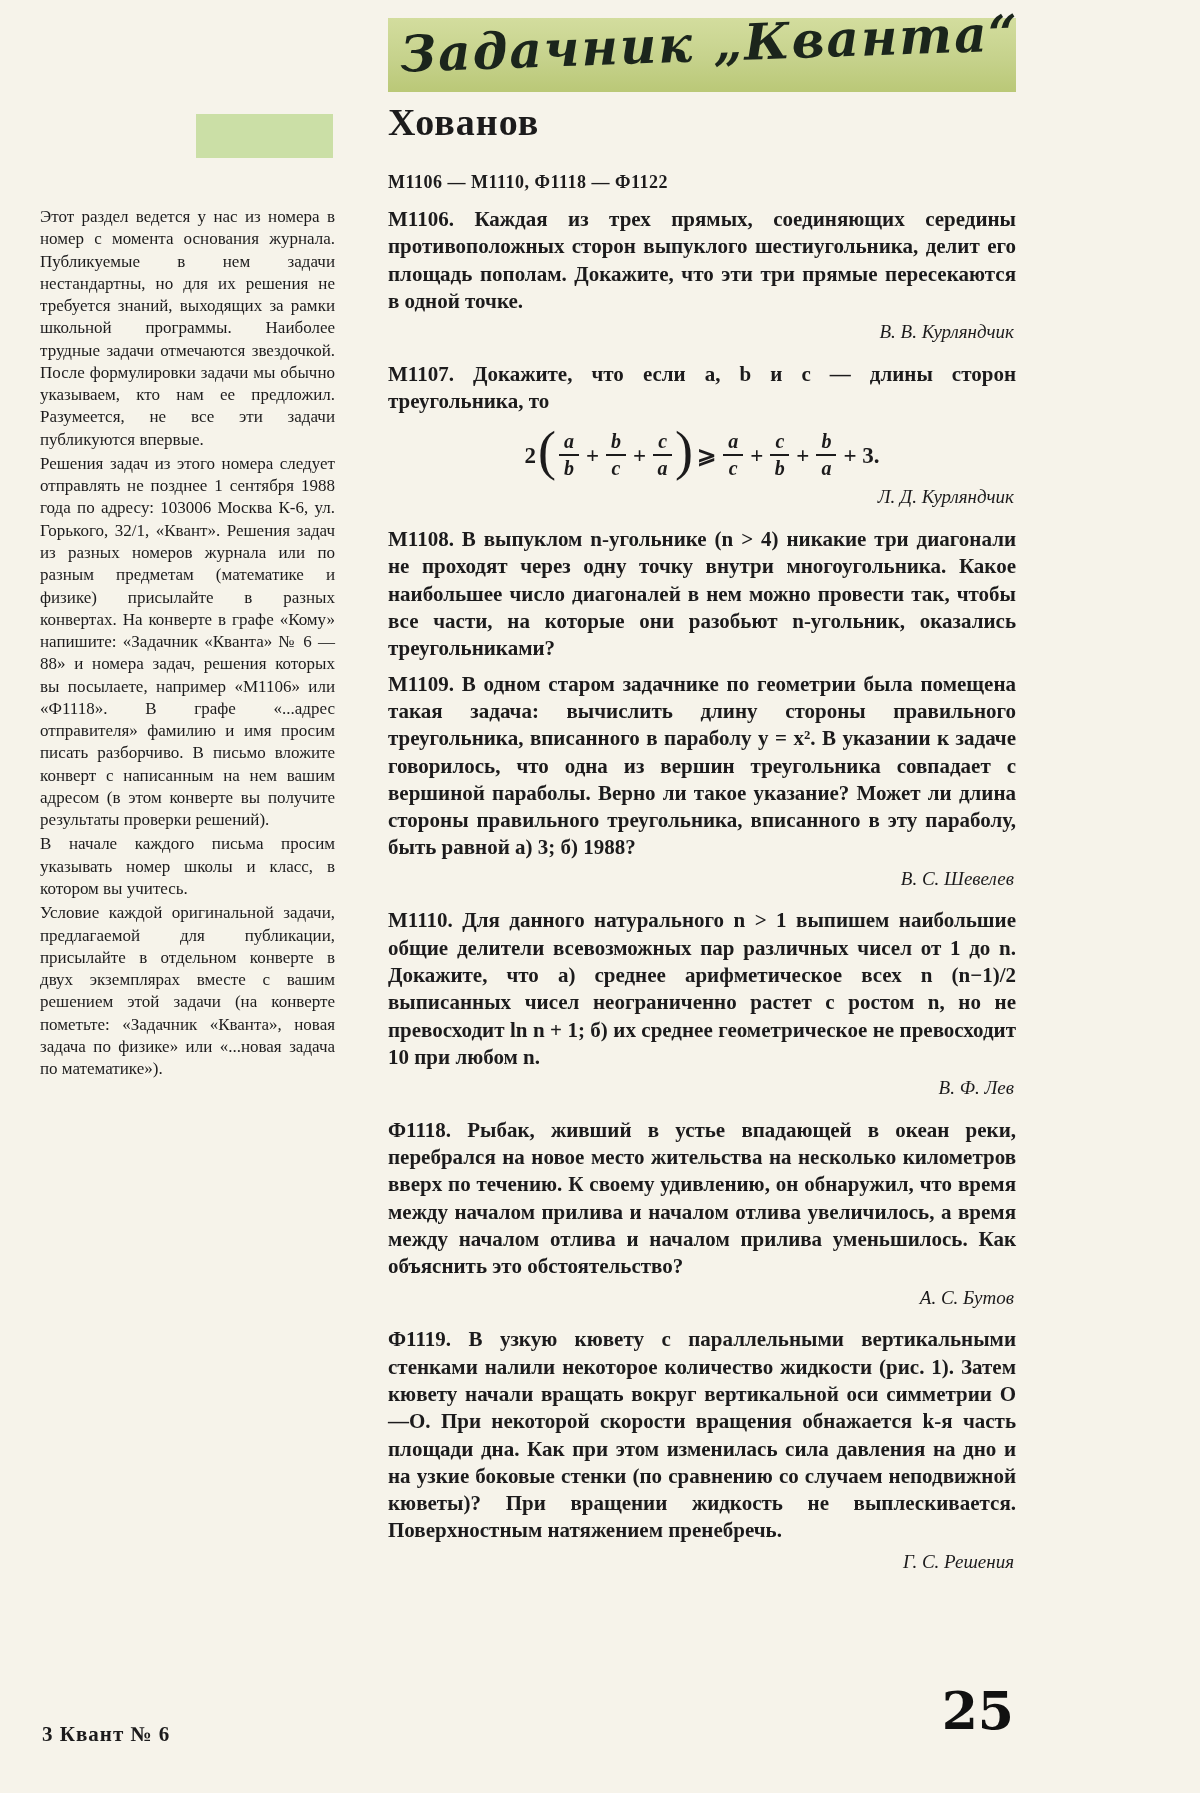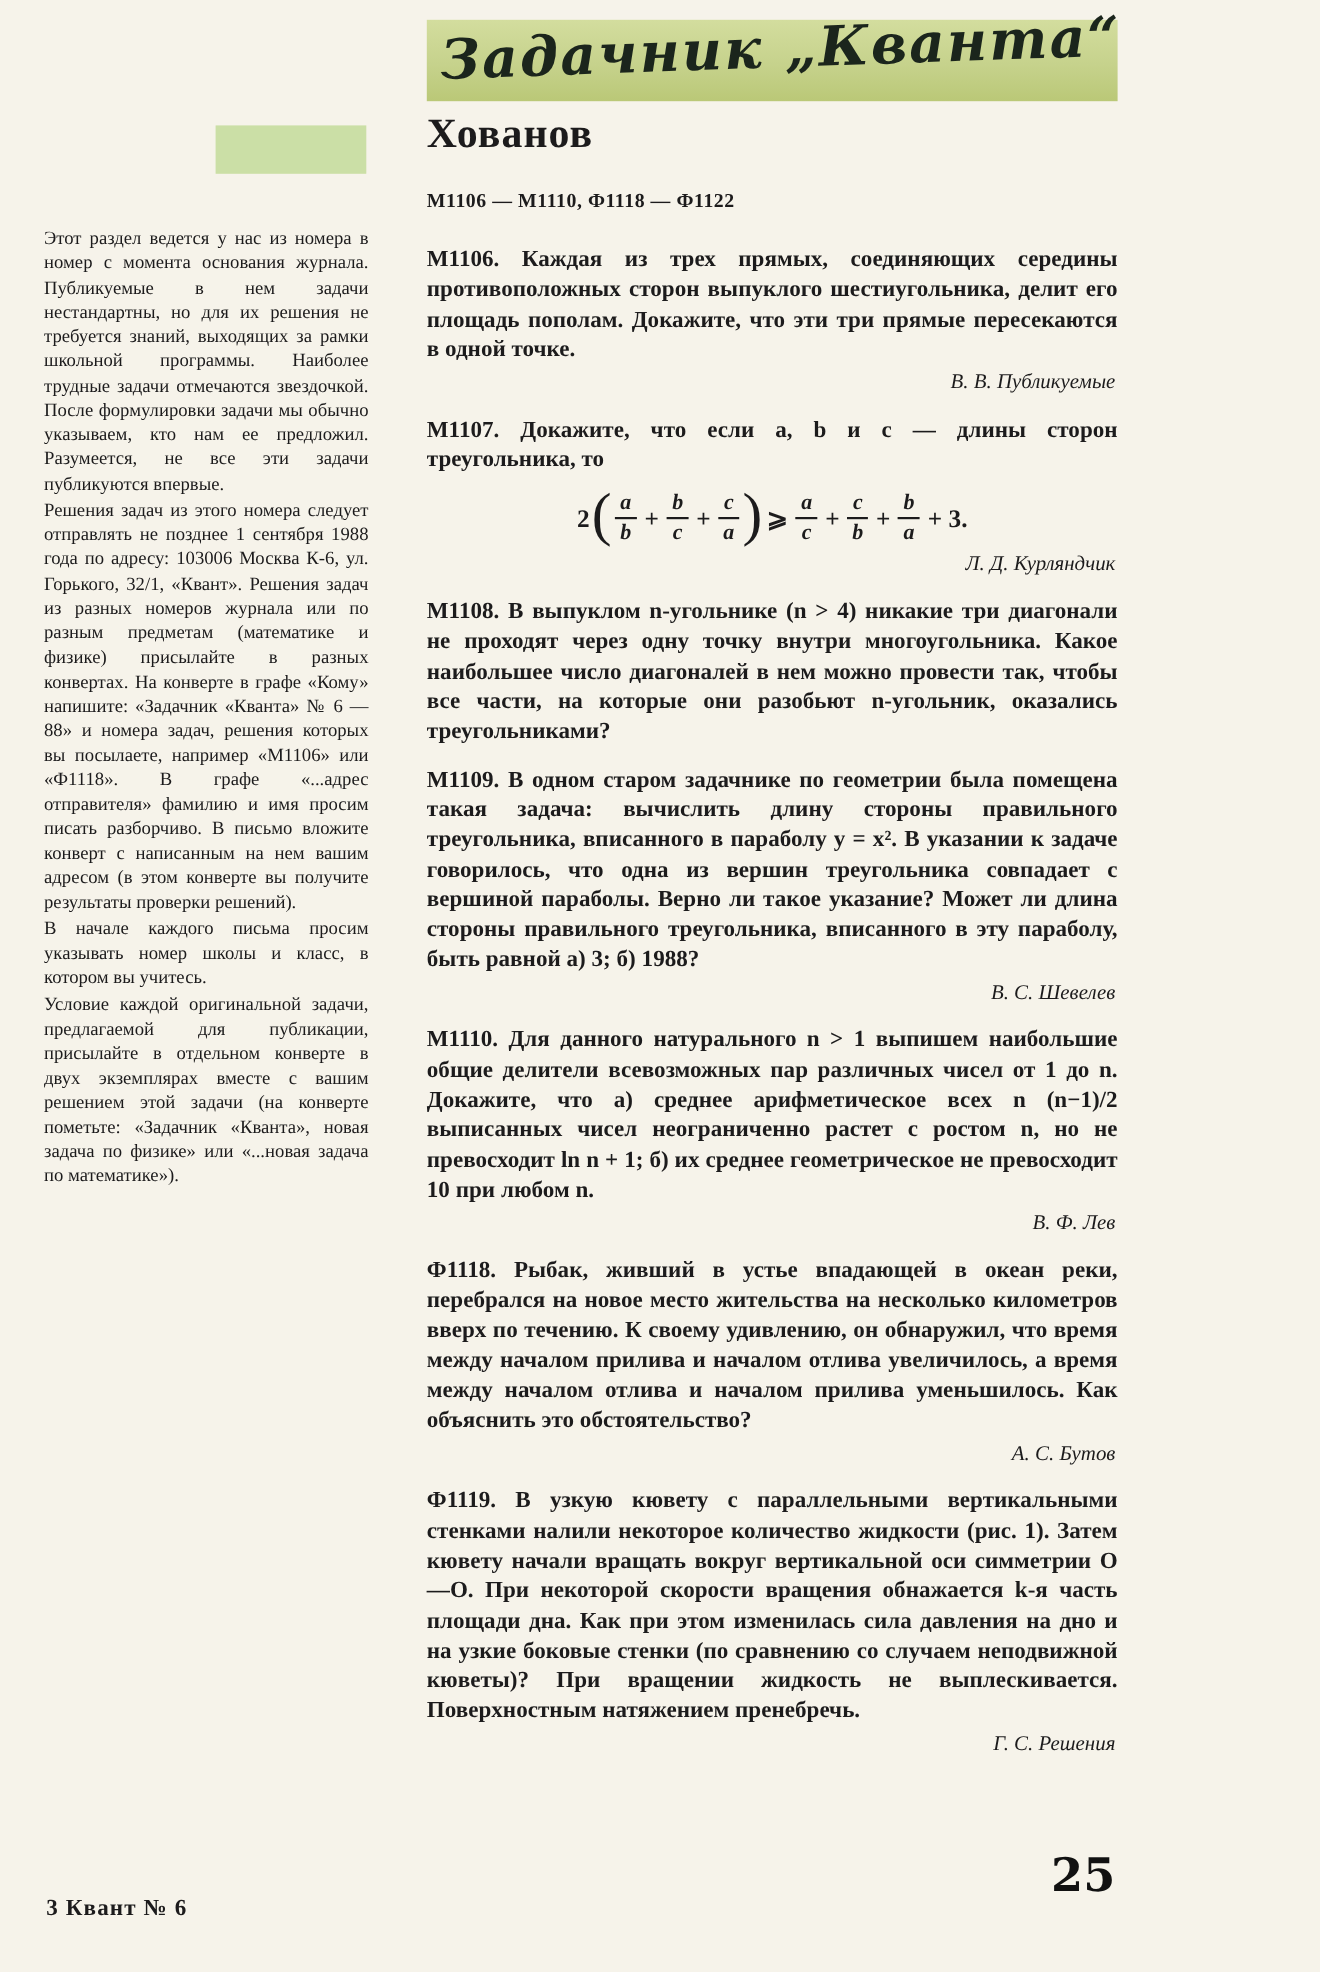--- a/index.html
+++ b/index.html
@@ -91,21 +91,21 @@
   .right-col {
     position: absolute;
     left: 388px;
     top: 206px;
     width: 628px;
     font-size: 21px;
     line-height: 1.3;
     font-weight: bold;
     text-align: justify;
   }
-  .problem { margin: 16px 0 8px 0; }
+  .problem { margin: 0 0 8px 0; }
   .problem p { margin: 0; }
   .pid { font-weight: bold; }
   .author {
     text-align: right;
     font-style: italic;
     font-weight: normal;
     font-size: 19px;
     margin: 5px 2px 16px 0;
   }
 
@@ -150,21 +150,21 @@
     top: 1722px;
     font-size: 21px;
     font-weight: bold;
     letter-spacing: 1px;
   }
   .page-number {
     position: absolute;
     right: 186px;
     top: 1680px;
     font-family: "DejaVu Serif", serif;
-    font-size: 42px;
+    font-size: 52px;
     font-weight: bold;
     color: #111;
   }
 </style>
 </head>
 <body>
 
 <div class="page">
 
   <div class="banner"></div>
@@ -179,21 +179,21 @@
     <p>Этот раздел ведется у нас из номера в номер с момента основания журнала. Публикуемые в нем задачи нестандартны, но для их решения не требуется знаний, выходящих за рамки школьной программы. Наиболее трудные задачи отмечаются звездочкой. После формулировки задачи мы обычно указываем, кто нам ее предложил. Разумеется, не все эти задачи публикуются впервые.</p>
     <p>Решения задач из этого номера следует отправлять не позднее 1 сентября 1988 года по адресу: 103006 Москва К-6, ул. Горького, 32/1, «Квант». Решения задач из разных номеров журнала или по разным предметам (математике и физике) присылайте в разных конвертах. На конверте в графе «Кому» напишите: «Задачник «Кванта» № 6 — 88» и номера задач, решения которых вы посылаете, например «М1106» или «Ф1118». В графе «...адрес отправителя» фамилию и имя просим писать разборчиво. В письмо вложите конверт с написанным на нем вашим адресом (в этом конверте вы получите результаты проверки решений).</p>
     <p>В начале каждого письма просим указывать номер школы и класс, в котором вы учитесь.</p>
     <p>Условие каждой оригинальной задачи, предлагаемой для публикации, присылайте в отдельном конверте в двух экземплярах вместе с вашим решением этой задачи (на конверте пометьте: «Задачник «Кванта», новая задача по физике» или «...новая задача по математике»).</p>
   </div>
 
   <div class="right-col">
 
     <div class="problem">
       <p><b class="pid">М1106.</b> <span>Каждая из трех прямых, соединяющих середины противоположных сторон выпуклого шестиугольника, делит его площадь пополам. Докажите, что эти три прямые пересекаются в одной точке.</span></p>
-      <div class="author">В. В. Публикуемые</div>
+      <div class="author">В. В. Курляндчик</div>
     </div>
 
     <div class="problem">
       <p><b class="pid">М1107.</b> <span>Докажите, что если a, b и c — длины сторон треугольника, то</span></p>
       <div class="formula">
         <span class="coef">2</span><span class="paren">(</span><span class="frac"><span class="num">a</span><span class="den">b</span></span><span class="op">+</span><span class="frac"><span class="num">b</span><span class="den">c</span></span><span class="op">+</span><span class="frac"><span class="num">c</span><span class="den">a</span></span><span class="paren">)</span><span class="rel">⩾</span><span class="frac"><span class="num">a</span><span class="den">c</span></span><span class="op">+</span><span class="frac"><span class="num">c</span><span class="den">b</span></span><span class="op">+</span><span class="frac"><span class="num">b</span><span class="den">a</span></span><span class="tail">+ 3.</span>
       </div>
       <div class="author">Л. Д. Курляндчик</div>
     </div>
 

